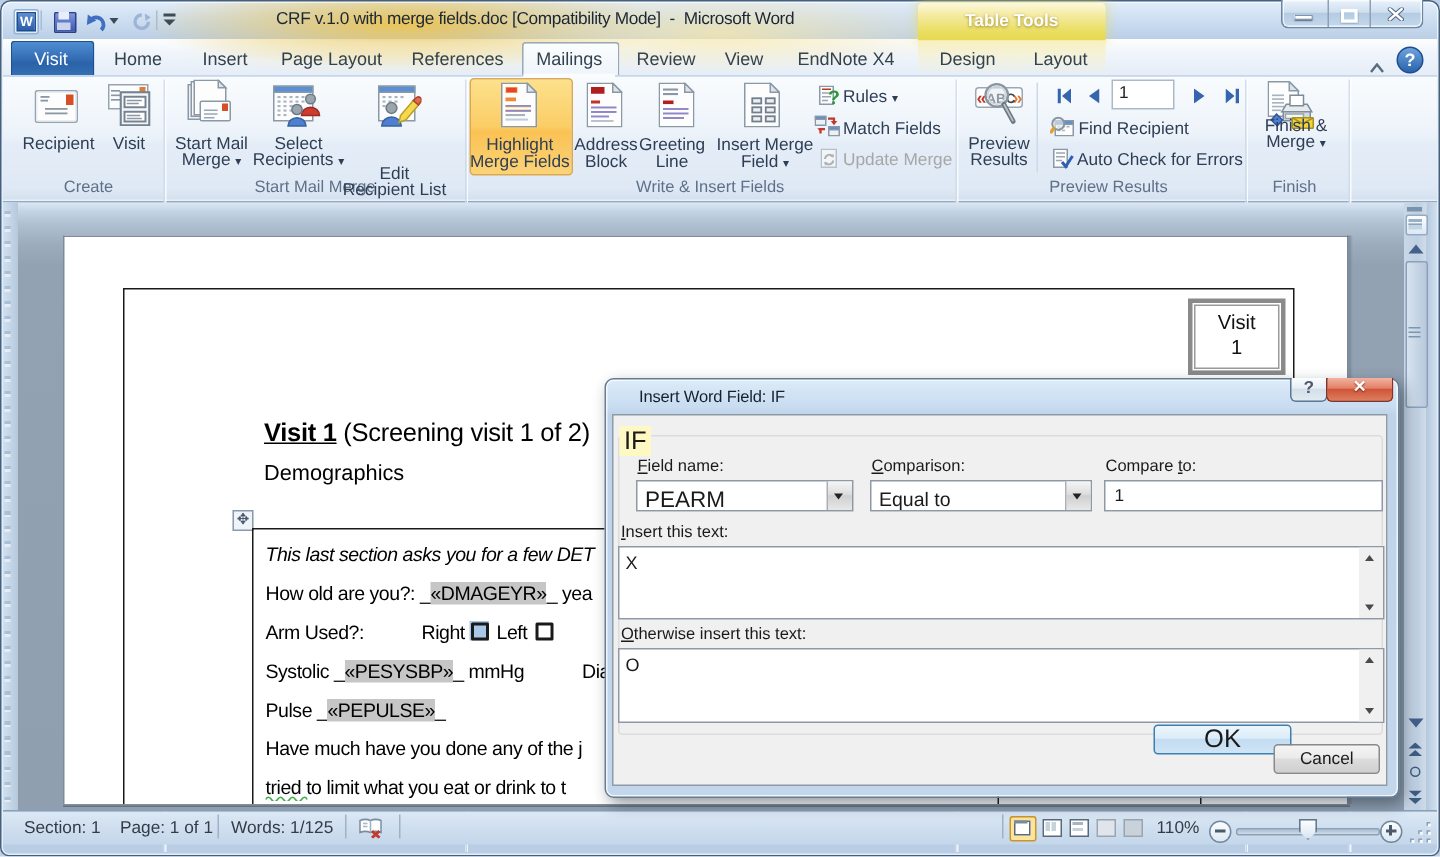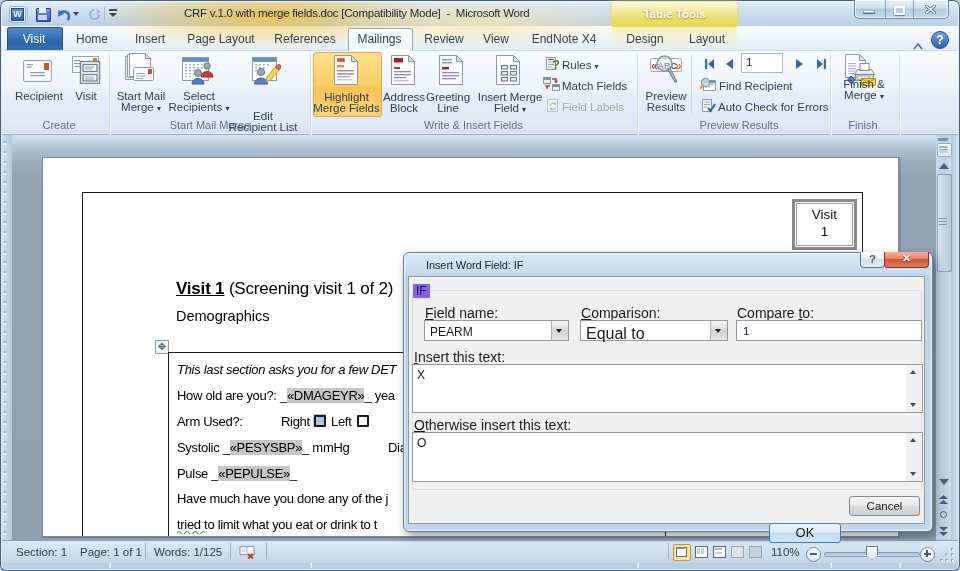--- a/index.html
+++ b/index.html
@@ -5,21 +5,21 @@
 html,body{margin:0;padding:0;width:960px;height:571px;overflow:hidden;}
 body{font-family:"Liberation Sans",sans-serif;position:relative;background:#bccfe5;}
 .ab{position:absolute;}
 .rt{position:absolute;font-size:11.5px;color:#2e3e55;text-align:center;line-height:11px;white-space:nowrap;}
 .rs{position:absolute;font-size:11.5px;color:#2e3e55;white-space:nowrap;line-height:12px;text-align:center;}
 .sep{position:absolute;top:53px;bottom:3px;width:1px;background:linear-gradient(180deg,#d3dfee,#c3d2e4 40%,#d6e2ef);box-shadow:1px 0 0 rgba(255,255,255,.8);}
 .glbl{position:absolute;top:119px;font-size:11px;color:#5f7088;text-align:center;white-space:nowrap;}
 .tabtxt{position:absolute;top:32px;font-size:12px;color:#33424f;text-align:center;white-space:nowrap;}
 .dtx{position:absolute;font-size:13px;letter-spacing:-0.3px;color:#000000;white-space:nowrap;}
 .mf{background:#c6c6c6;}
-.dlbl{position:absolute;font-size:14px;color:#1a1a1a;white-space:nowrap;}
+.dlbl{position:absolute;font-size:11px;color:#1a1a1a;white-space:nowrap;}
 u{text-decoration:underline;}
 </style>
 </head>
 <body>
 
 <div class="ab" style="left:0;top:0;width:960px;height:571px;background:linear-gradient(180deg,#e3eefa 0,#cadcf0 15px,#b9cde5 27px,#b9cde5);border-radius:7px 7px 6px 6px;"></div>
 
 <div class="ab" style="left:2px;top:26px;width:956px;height:24px;background:linear-gradient(180deg,#fdfefe 0%,#f0f5fb 40%,#e5edf7 100%);"></div>
 
 <div class="ab" style="left:90px;top:0;width:480px;height:50px;background:radial-gradient(ellipse 240px 40px at 180px 16px,rgba(233,196,88,1),rgba(233,196,88,0) 74%);"></div>
@@ -343,21 +343,21 @@
 <div class="rt" style="left:114px;top:91px;width:54px;">Start Mail<br>Merge <span style="font-size:8px;">▾</span></div>
 <div class="rt" style="left:168px;top:91px;width:62px;">Select<br>Recipients <span style="font-size:8px;">▾</span></div>
 <div class="rt" style="left:228px;top:91px;width:70px;margin-top:20px;">Edit<br>Recipient List</div>
 
 <div class="rt" style="left:313px;top:92px;width:67px;">Highlight<br>Merge Fields</div>
 <div class="rt" style="left:378px;top:92px;width:52px;">Address<br>Block</div>
 <div class="rt" style="left:426px;top:92px;width:44px;">Greeting<br>Line</div>
 <div class="rt" style="left:473px;top:92px;width:74px;">Insert Merge<br>Field <span style="font-size:8px;">▾</span></div>
 <div class="rs" style="left:562px;top:59px;">Rules <span style="font-size:8px;">▾</span></div>
 <div class="rs" style="left:562px;top:80px;">Match Fields</div>
-<div class="rs" style="left:562px;top:101px;color:#a7a7a7;">Field Labels</div>
+<div class="rs" style="left:562px;top:101px;color:#a7a7a7;">Update Merge</div>
 <div class="rt" style="left:645px;top:91px;width:42px;">Preview<br>Results</div>
 <div class="rs" style="left:719px;top:80px;">Find Recipient</div>
 <div class="rs" style="left:718px;top:101px;">Auto Check for Errors</div>
 <div class="rt" style="left:840px;top:79px;width:48px;">Finish &amp;<br>Merge <span style="font-size:8px;">▾</span></div>
 
 <div class="ab" style="left:741px;top:53px;width:40px;height:18px;background:#fff;border:1px solid #abb8c7;"></div>
 <div class="ab" style="left:746px;top:56px;font-size:11.5px;color:#222;">1</div>
 
 <div class="ab" style="left:2px;top:135px;width:956px;height:405px;background:linear-gradient(180deg,#dce7f2 0,#c3d4e5 6px,#b0c1d2 14px,#9cacbd 28px,#92a2b3 42px,#8f9fb0 100%);"></div>
 <div class="ab" style="left:2px;top:135px;width:10px;height:405px;background:linear-gradient(90deg,#cfe0f1,#b6c9dc);"></div>
@@ -480,47 +480,47 @@
 
 <div class="ab" style="left:403px;top:252px;width:528px;height:278px;border-radius:6px;background:linear-gradient(180deg,#dcebf9 0%,#c9dcf0 18px,#bed3e9 24px,#c3d7ec 100%);border:1px solid #667c92;box-shadow:3px 4px 10px rgba(20,30,45,.45), inset 0 0 0 1px rgba(255,255,255,.75);"></div>
 <div class="ab" style="left:426px;top:259px;font-size:11px;letter-spacing:-0.1px;color:#15202e;">Insert Word Field: IF</div>
 
 <div class="ab" style="left:860px;top:252px;width:23px;height:15px;background:linear-gradient(180deg,#fbfdfe,#e8eef5 45%,#d4dfe9 50%,#e2eaf2);border:1px solid #5c7790;border-top:none;border-radius:0 0 4px 4px;color:#4e5a68;font-size:11.5px;font-weight:bold;text-align:center;line-height:14px;">?</div>
 <div class="ab" style="left:884px;top:252px;width:43px;height:15px;background:linear-gradient(180deg,#f2b2a0 0%,#e28267 45%,#d05437 50%,#dd7e60 100%);border:1px solid #8a3020;border-top:none;border-radius:0 0 4px 4px;color:#fff;font-size:11px;font-weight:bold;text-align:center;line-height:13px;text-shadow:0 1px 1px rgba(80,20,10,.8);">✕</div>
 
 <div class="ab" style="left:408px;top:276px;width:517px;height:248px;background:#f0f0f0;border:1px solid #8e9aa6;box-sizing:border-box;"></div>
 
 <div class="ab" style="left:412px;top:290px;width:508px;height:198px;border:1px solid #dcdcdc;border-radius:3px;"></div>
-<div class="ab" style="left:413px;top:284px;background:#8b5cf6;padding:0 3px;font-size:12px;color:#1a1a1a;">IF</div>
+<div class="ab" style="left:413px;top:284px;background:#fef9c3;padding:0 3px;font-size:17px;color:#1a1a1a;">IF</div>
 
 <div class="dlbl" style="left:425px;top:305px;"><u>F</u>ield name:</div>
 <div class="dlbl" style="left:581px;top:305px;"><u>C</u>omparison:</div>
 <div class="dlbl" style="left:737px;top:305px;">Compare <u>t</u>o:</div>
 
 <div class="ab" style="left:424px;top:320px;width:145px;height:21px;background:#fff;border:1px solid #8e99a5;box-sizing:border-box;"></div>
 <div class="ab" style="left:551px;top:321px;width:17px;height:19px;background:linear-gradient(180deg,#f5f5f5,#dddddd 45%,#cfcfcf 50%,#e8e8e8);border-left:1px solid #aab0b8;box-sizing:border-box;"></div>
 <div class="ab" style="left:556px;top:329px;width:0;height:0;border-left:3.5px solid transparent;border-right:3.5px solid transparent;border-top:4.5px solid #222;"></div>
-<div class="dlbl" style="left:430px;top:325px;font-size:12px;">PEARM</div>
+<div class="dlbl" style="left:430px;top:325px;font-size:15px;">PEARM</div>
 
 <div class="ab" style="left:580px;top:320px;width:148px;height:21px;background:#fff;border:1px solid #8e99a5;box-sizing:border-box;"></div>
 <div class="ab" style="left:710px;top:321px;width:17px;height:19px;background:linear-gradient(180deg,#f5f5f5,#dddddd 45%,#cfcfcf 50%,#e8e8e8);border-left:1px solid #aab0b8;box-sizing:border-box;"></div>
 <div class="ab" style="left:715px;top:329px;width:0;height:0;border-left:3.5px solid transparent;border-right:3.5px solid transparent;border-top:4.5px solid #222;"></div>
-<div class="dlbl" style="left:586px;top:325px;font-size:16px;">Equal to</div>
+<div class="dlbl" style="left:586px;top:325px;font-size:13px;">Equal to</div>
 
 <div class="ab" style="left:736px;top:320px;width:186px;height:21px;background:#fff;border:1px solid #8e99a5;box-sizing:border-box;"></div>
 <div class="dlbl" style="left:743px;top:325px;font-size:11.5px;">1</div>
 
 <div class="dlbl" style="left:414px;top:349px;"><u>I</u>nsert this text:</div>
 <div class="ab" style="left:412px;top:364px;width:511px;height:49px;background:#fff;border:1px solid #8e99a5;box-sizing:border-box;"></div>
 <div class="ab" style="left:906px;top:365px;width:16px;height:47px;background:#f0f0f0;"></div>
 <div class="ab" style="left:910px;top:370px;width:0;height:0;border-left:3.5px solid transparent;border-right:3.5px solid transparent;border-bottom:4.5px solid #4a4a4a;"></div>
 <div class="ab" style="left:910px;top:403px;width:0;height:0;border-left:3.5px solid transparent;border-right:3.5px solid transparent;border-top:4.5px solid #4a4a4a;"></div>
 <div class="dlbl" style="left:417px;top:368px;font-size:12px;">X</div>
 
 <div class="dlbl" style="left:414px;top:417px;"><u>O</u>therwise insert this text:</div>
 <div class="ab" style="left:412px;top:432px;width:511px;height:50px;background:#fff;border:1px solid #8e99a5;box-sizing:border-box;"></div>
 <div class="ab" style="left:906px;top:433px;width:16px;height:48px;background:#f0f0f0;"></div>
 <div class="ab" style="left:910px;top:438px;width:0;height:0;border-left:3.5px solid transparent;border-right:3.5px solid transparent;border-bottom:4.5px solid #4a4a4a;"></div>
 <div class="ab" style="left:910px;top:472px;width:0;height:0;border-left:3.5px solid transparent;border-right:3.5px solid transparent;border-top:4.5px solid #4a4a4a;"></div>
 <div class="dlbl" style="left:417px;top:436px;font-size:12px;">O</div>
 
-<div class="ab" style="left:769px;top:523px;width:72px;height:20px;background:linear-gradient(180deg,#ecf6fd 0%,#dcecf9 45%,#c2dcf2 50%,#d0e5f6 100%);border:1px solid #3c7fb1;border-radius:3px;box-sizing:border-box;font-size:13px;color:#1a1a1a;text-align:center;line-height:18px;">OK</div>
+<div class="ab" style="left:769px;top:483px;width:92px;height:20px;background:linear-gradient(180deg,#ecf6fd 0%,#dcecf9 45%,#c2dcf2 50%,#d0e5f6 100%);border:1px solid #3c7fb1;border-radius:3px;box-sizing:border-box;font-size:17px;color:#1a1a1a;text-align:center;line-height:18px;">OK</div>
 <div class="ab" style="left:849px;top:496px;width:71px;height:20px;background:linear-gradient(180deg,#f4f4f4 0%,#ebebeb 45%,#dddddd 50%,#cfcfcf 100%);border:1px solid #8a8a8a;border-radius:3px;box-sizing:border-box;font-size:11.5px;color:#1a1a1a;text-align:center;line-height:18px;">Cancel</div>
 
 </body></html>

